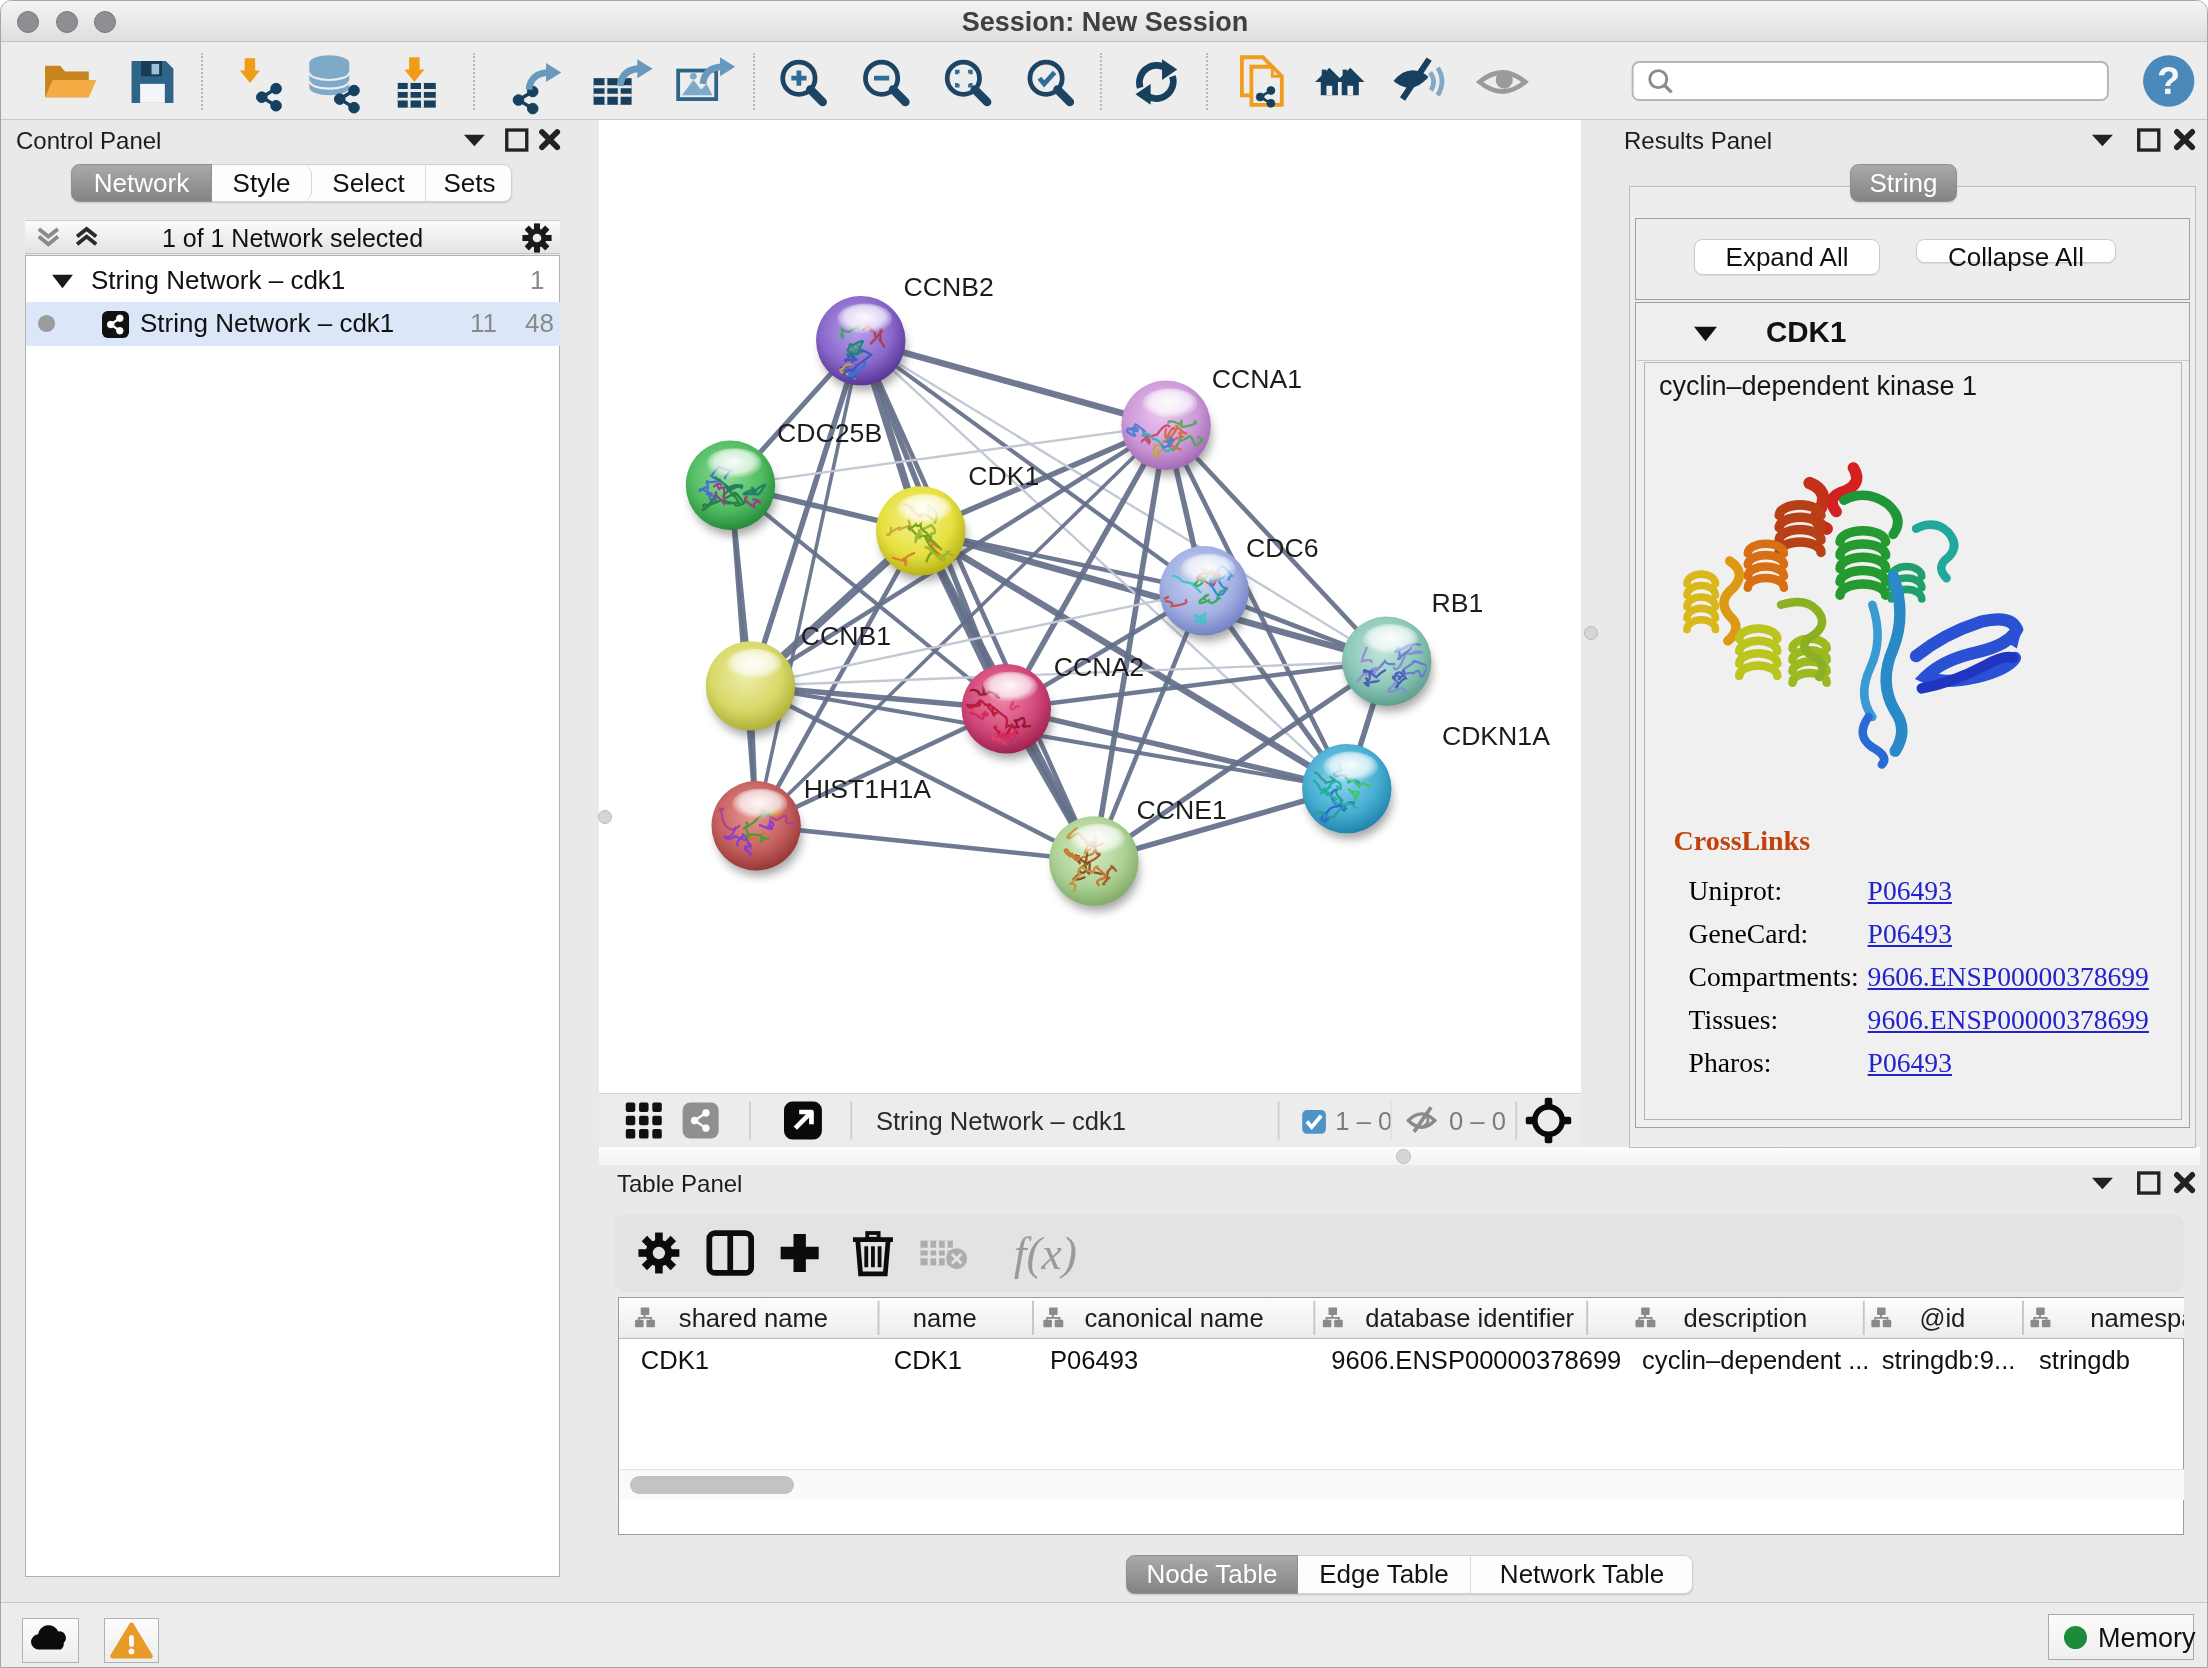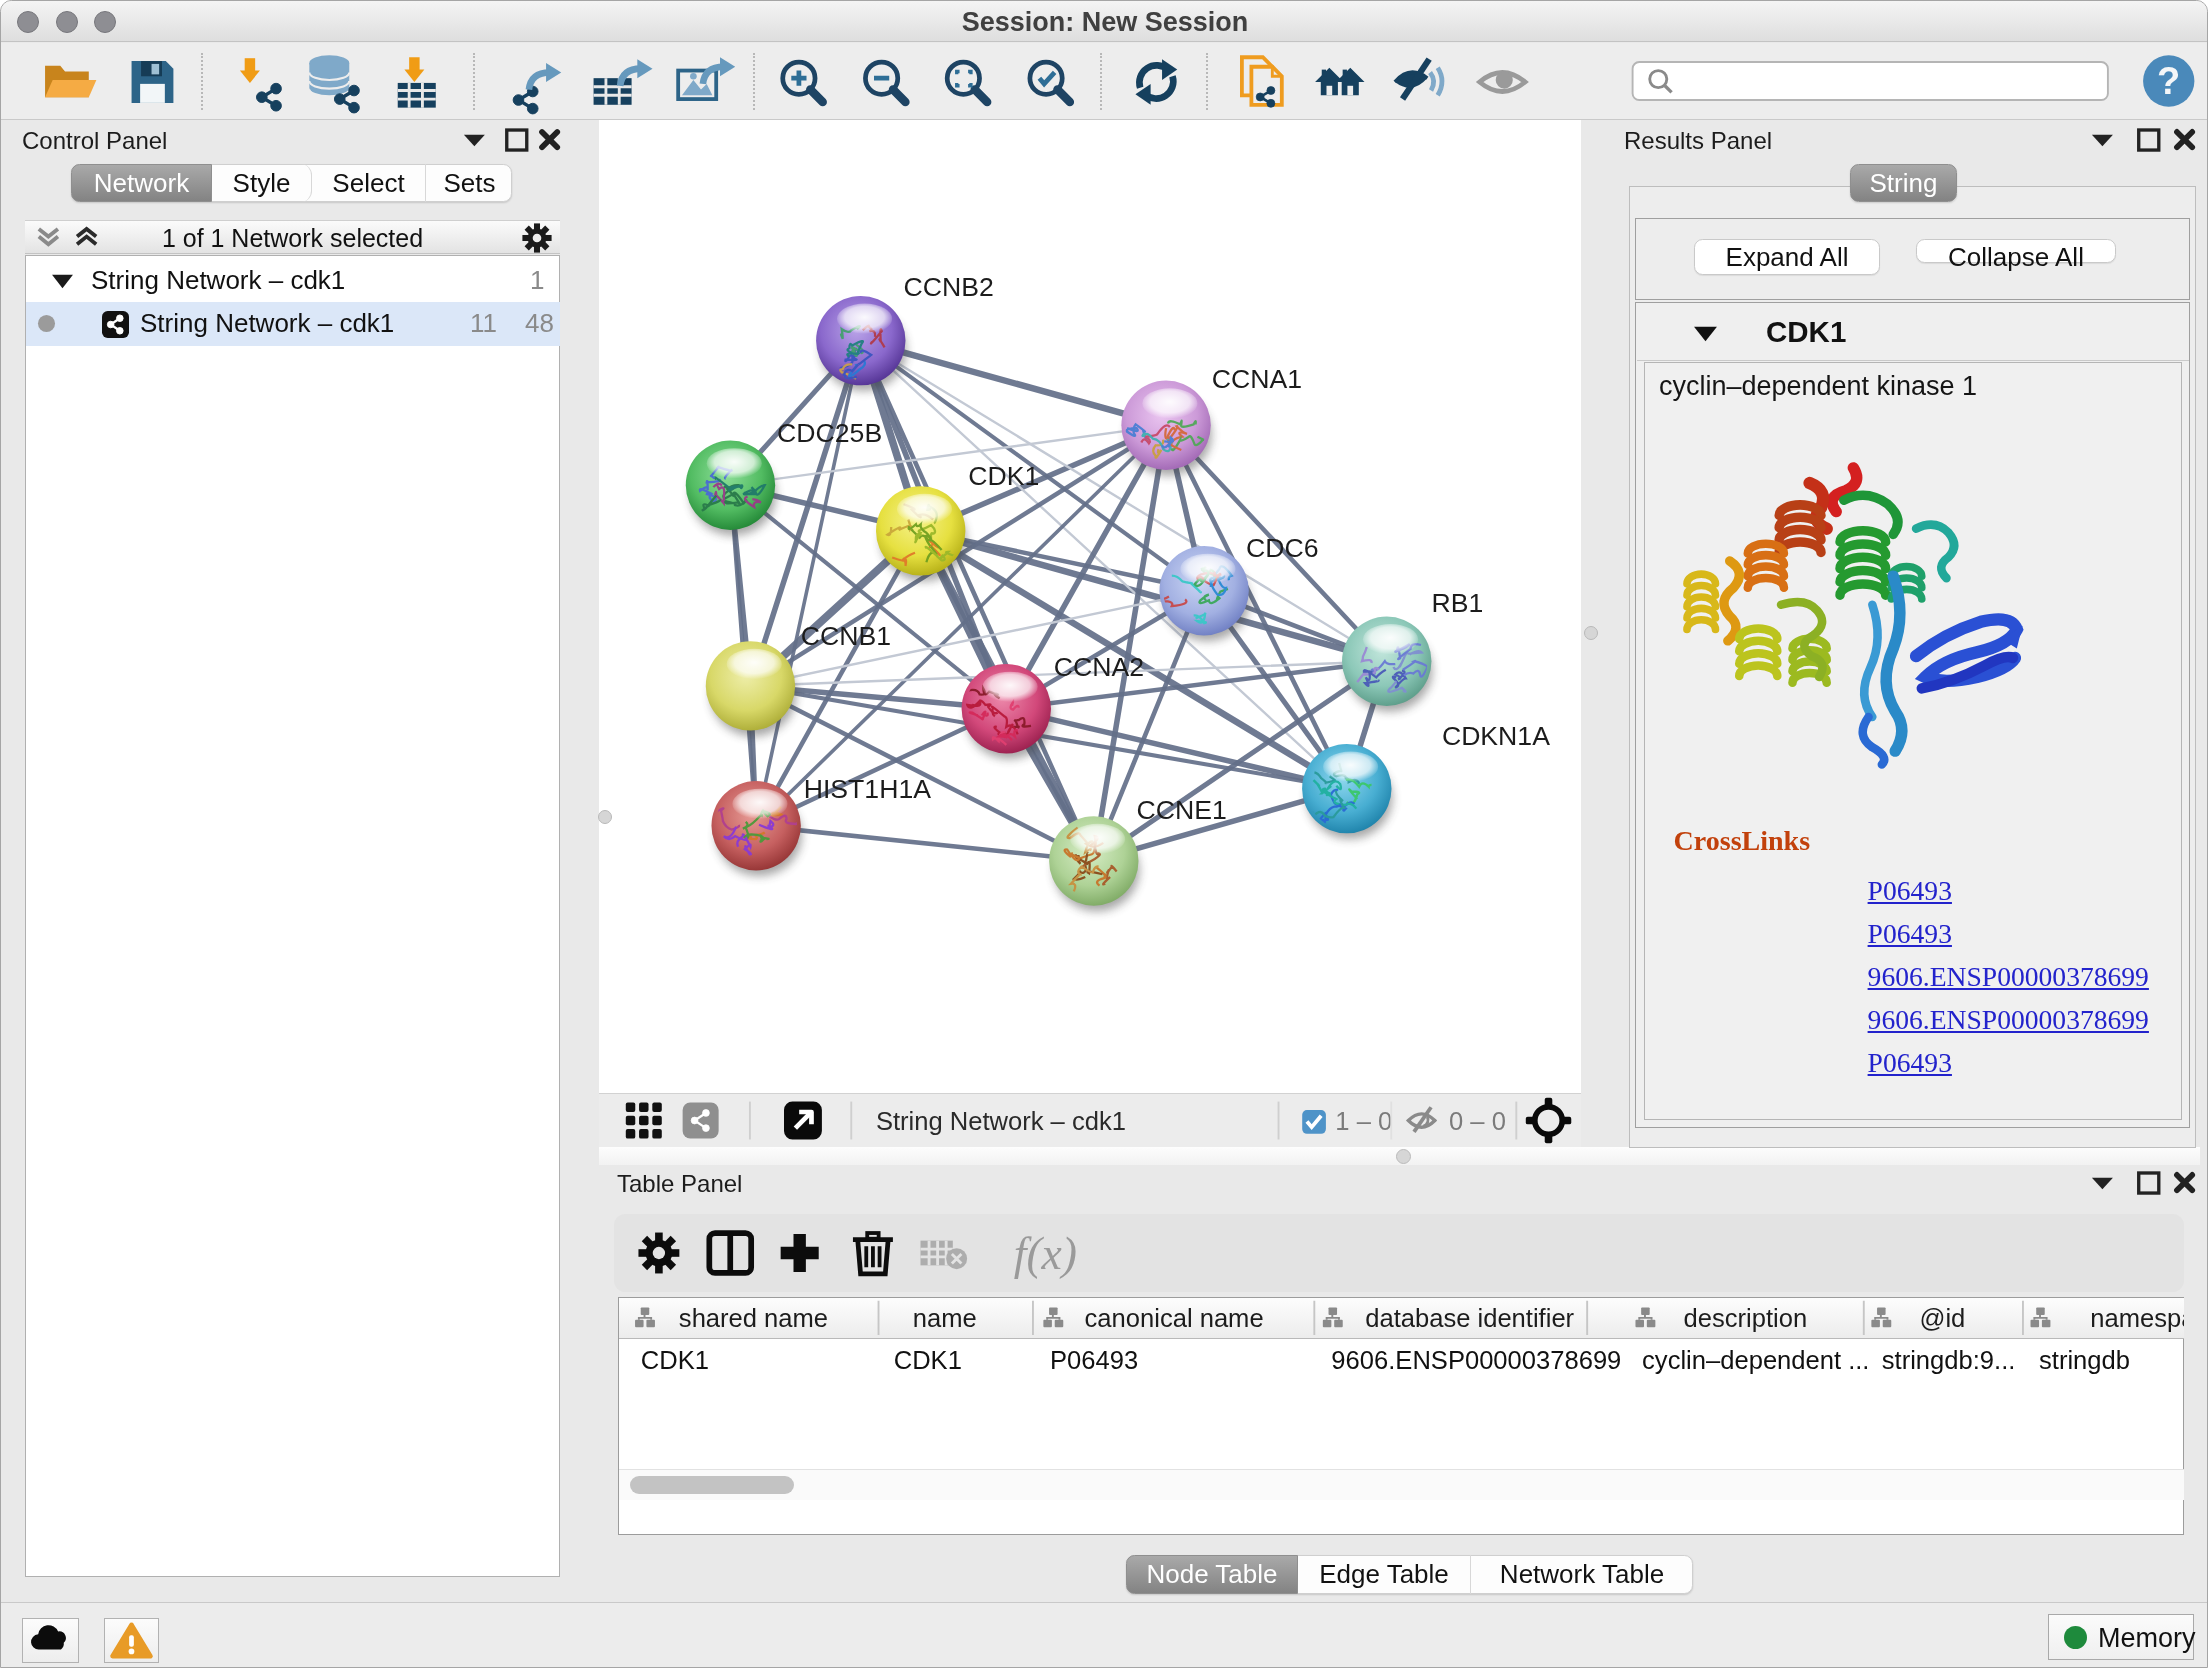--- a/index.html
+++ b/index.html
@@ -212,21 +212,21 @@
       <text x="2280" y="54" font-size="40" font-weight="bold" fill="#f4f6f8" text-anchor="middle" font-family="Liberation Sans">?</text>
     </svg>
     <div class="tsep" style="left:200px;"></div>
     <div class="tsep" style="left:472px;"></div>
     <div class="tsep" style="left:752px;"></div>
     <div class="tsep" style="left:1099px;"></div>
     <div class="tsep" style="left:1205px;"></div>
   </div>
 
   <div id="controlpanel">
-    <div class="abs ptitle" style="left:21px;top:126px;">Control Panel</div>
+    <div class="abs ptitle" style="left:15px;top:126px;">Control Panel</div>
     <svg class="abs" style="left:461px;top:126px;" width="100" height="27" viewBox="0 0 105 28">
       <path d="M2 8 L24 8 L13 20 Z" fill="#222"></path>
       <rect x="47" y="3" width="21" height="21" fill="none" stroke="#222" stroke-width="3.5"></rect>
       <path d="M84 5 L100 21 M100 5 L84 21" stroke="#222" stroke-width="6" stroke-linecap="round"></path>
     </svg>
     <div class="abs" style="left:70px;top:163px;width:441px;height:38px;background:#fdfdfd;border:1px solid #cfcfcf;border-radius:8.6px;box-shadow:0 1px 1.9px rgba(0,0,0,0.15);"></div>
     <div class="abs" style="left:70px;top:163px;width:141px;height:38px;background:linear-gradient(#a9a9a9,#838383);border:1px solid #8f8f8f;border-radius:8.6px 0 0 8.6px;color:#fff;font-size:26px;text-align:center;line-height:36px;">Network</div>
     <div class="abs" style="left:211px;top:163px;width:100px;height:38px;border-right:1px solid #d8d8d8;font-size:26px;color:#111;text-align:center;line-height:38px;border-radius:11px;">Style</div>
     <div class="abs" style="left:311px;top:163px;width:114px;height:38px;border-right:1px solid #d8d8d8;font-size:26px;color:#111;text-align:center;line-height:38px;">Select</div>
     <div class="abs" style="left:425px;top:163px;width:87px;height:38px;font-size:26px;color:#111;text-align:center;line-height:38px;">Sets</div>
@@ -754,20 +754,23 @@
 <path d="M236 144 a16 10.2 0 1 1 32 0" stroke="#1fa06a" stroke-width="8"></path>
 <path d="M262 70 Q282 60 296 74 Q308 88 296 100 Q282 110 294 122" stroke="#22a89a" stroke-width="9"></path>
 <path d="M238 120 Q252 160 238 196 Q222 232 240 262 Q254 282 240 304" stroke="#2a8ac8" stroke-width="12"></path>
 <path d="M216 150 Q228 186 214 216 Q200 246 216 268" stroke="#3a9ad4" stroke-width="9"></path>
 <path d="M262 204 Q292 180 330 168 Q362 160 368 176 Q360 192 326 200 Q290 208 272 226 Q290 234 326 226 Q358 218 366 206" stroke="#2a50d4" stroke-width="13"></path>
 <path d="M268 238 Q300 232 334 214 Q356 202 364 206" stroke="#2136c0" stroke-width="11"></path>
 <path d="M352 186 L374 172 L368 196 Z" fill="#2a50d4" stroke="none"></path>
 <path d="M212 268 Q198 288 216 300 Q234 310 226 318" stroke="#2a6ad4" stroke-width="9"></path>
 </svg>
         <div class="abs serif" style="left:21px;top:462px;font-size:28px;font-weight:bold;color:#c2410c;margin-left:8px;">CrossLinks</div>
+        <div class="abs serif" style="left:44px;top:506px;font-size:27.6px;color:#000;line-height:43px;">
+          Uniprot:<br>GeneCard:<br>Compartments:<br>Tissues:<br>Pharos:
+        </div>
         <div class="abs serif" style="left:223px;top:506px;font-size:27.6px;line-height:43px;">
           <a class="link">P06493</a><br><a class="link">P06493</a><br><a class="link">9606.ENSP00000378699</a><br><a class="link">9606.ENSP00000378699</a><br><a class="link">P06493</a>
         </div>
       </div>
     </div>
   </div>
 
   <div id="tablepanel">
     <div class="abs ptitle" style="left:616px;top:1169px;">Table Panel</div>
     <svg class="abs" style="left:2089px;top:1169px;" width="107" height="27" viewBox="0 0 112 28">

